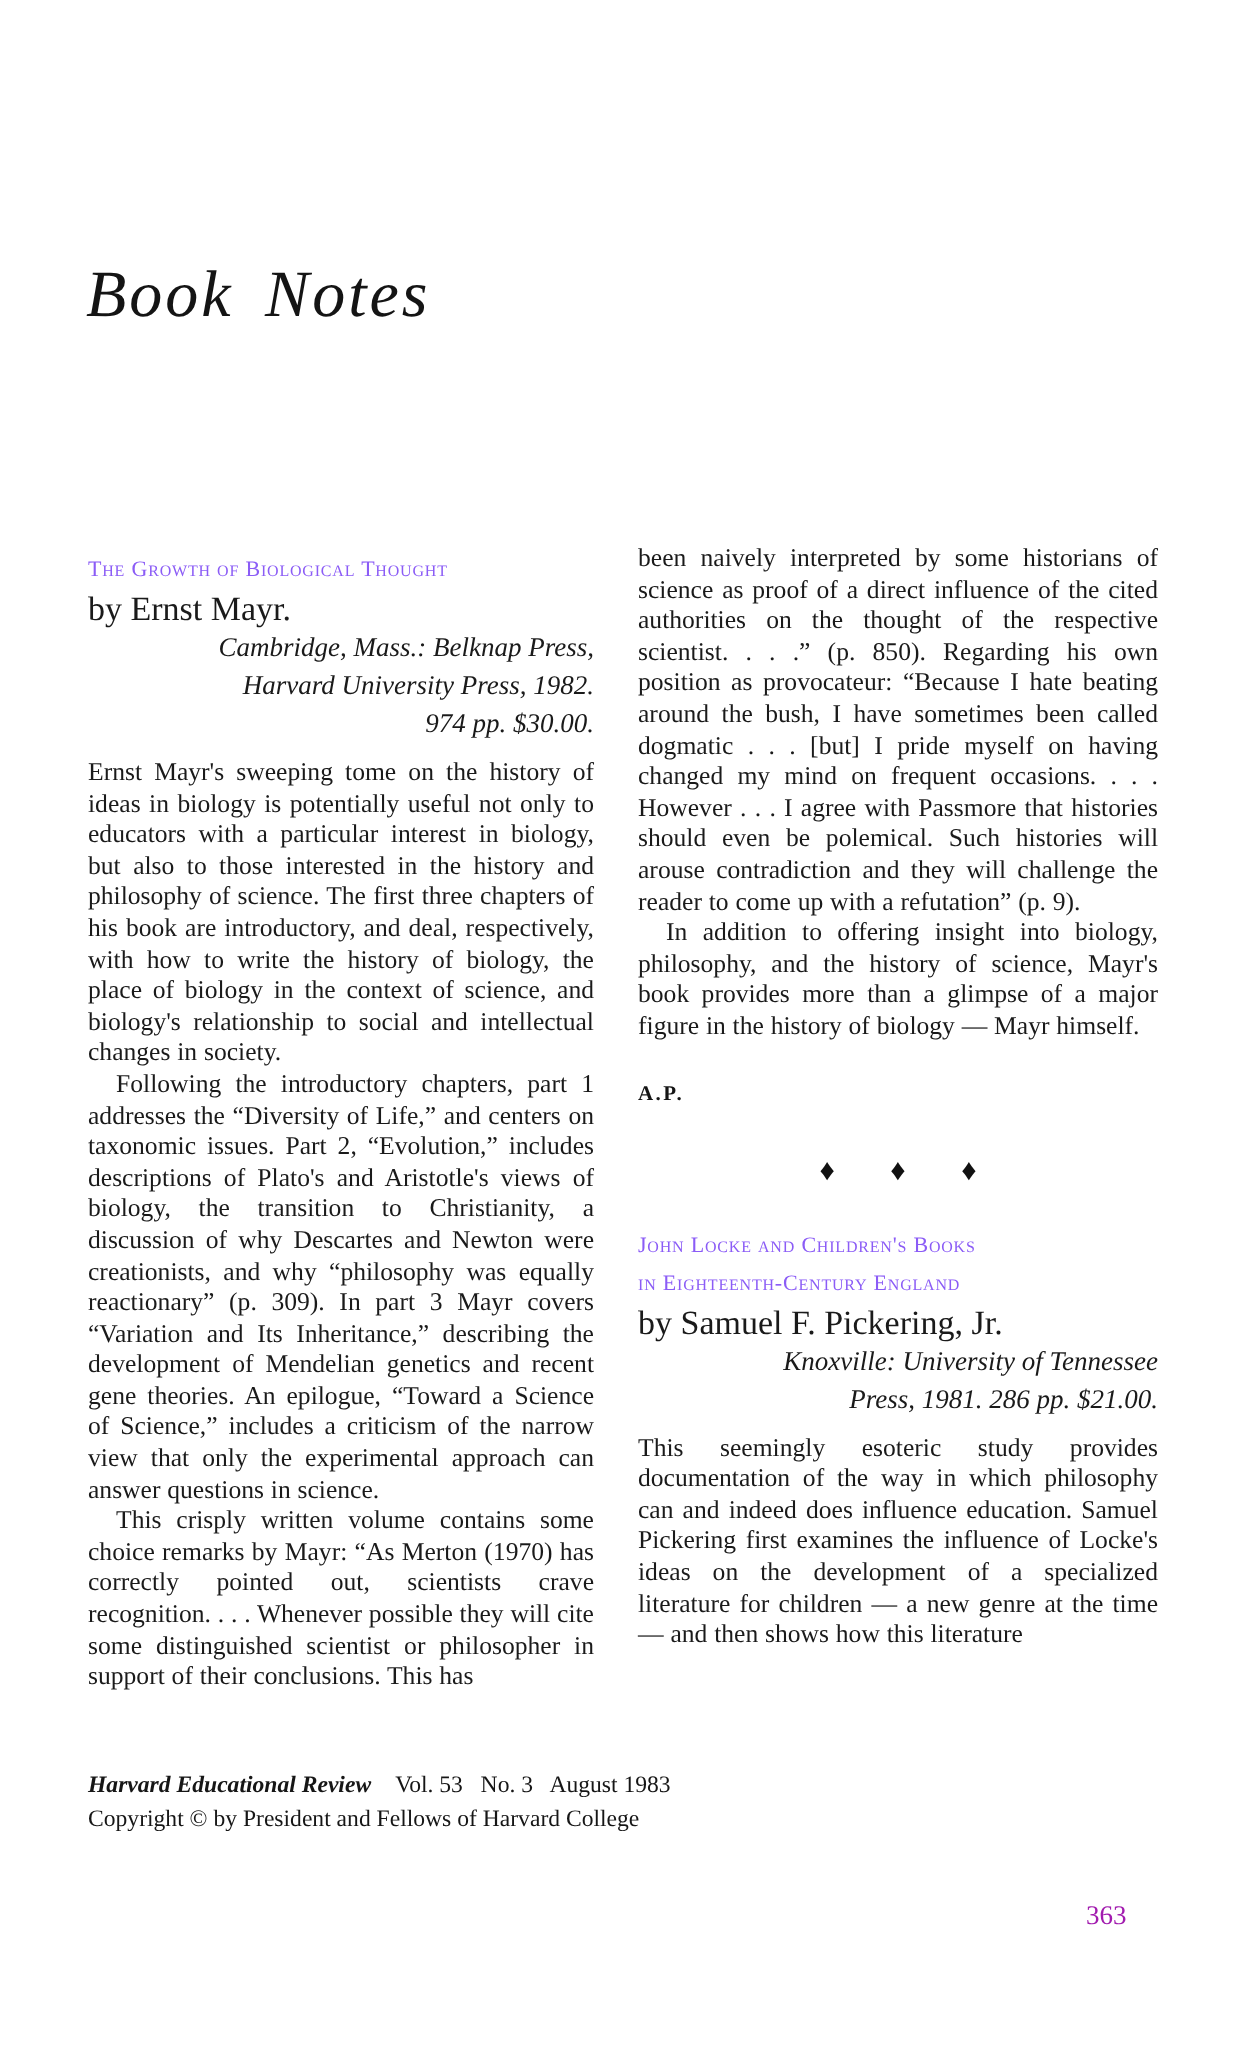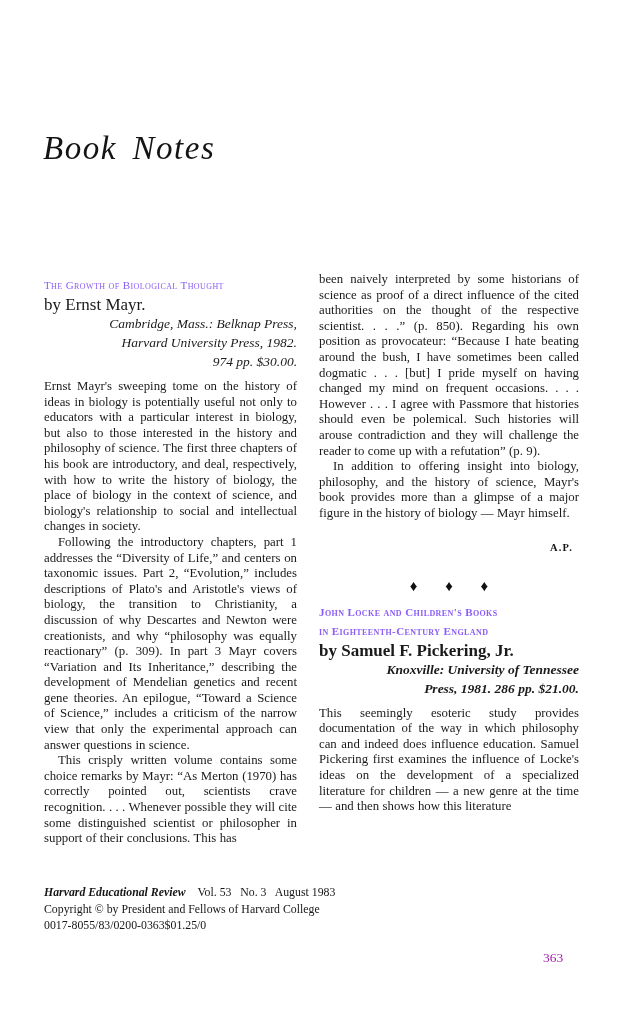--- a/index.html
+++ b/index.html
@@ -58,34 +58,33 @@
     margin: 0;
     text-align: justify;
     text-indent: 14px;
     word-spacing: 0.2px;
   }
   .body-par.first { text-indent: 0; }
 
   .initials {
     margin-top: 18px;
     padding-right: 6px;
-    text-align: right;
     font-size: 10.5px;
     letter-spacing: 1.2px;
     font-weight: 600;
     color: #141414;
   }
   .separator {
     margin-top: 24px;
     text-align: center;
     font-size: 15px;
     word-spacing: 24px;
     color: #111;
   }
-  .book2-head { margin-top: 8px; font-weight: bold; }
+  .book2-head { margin-top: 19px; }
 
   .footnote {
     position: absolute;
     left: 44px; top: 884px;
     width: 460px;
     font-size: 11.8px;
     line-height: 16.5px;
     color: #161616;
   }
   .fn-journal { font-style: italic; font-weight: bold; }
@@ -130,18 +129,17 @@
 Press, 1981. 286 pp. $21.00.</div>
     </div>
     <p class="body-par first">This seemingly esoteric study provides documentation of the way in which philosophy can and indeed does influence education. Samuel Pickering first examines the influence of Locke's ideas on the development of a specialized literature for children — a new genre at the time — and then shows how this literature</p>
   </div>
 
   <div class="footnote">
     <div class="fn-line">
       <span class="fn-journal">Harvard Educational Review</span><span class="fn-issue">Vol. 53   No. 3   August 1983</span>
     </div>
     <div class="fn-line">Copyright © by President and Fellows of Harvard College</div>
-    <div class="fn-line">0017-8055/83/0200-0363$01.25/0</div>
   </div>
 
   <div class="page-number">363</div>
 
 </div>
 
 </body></html>

